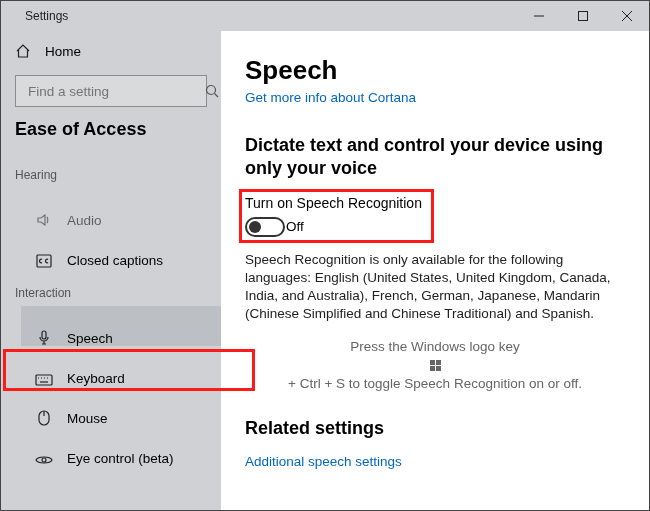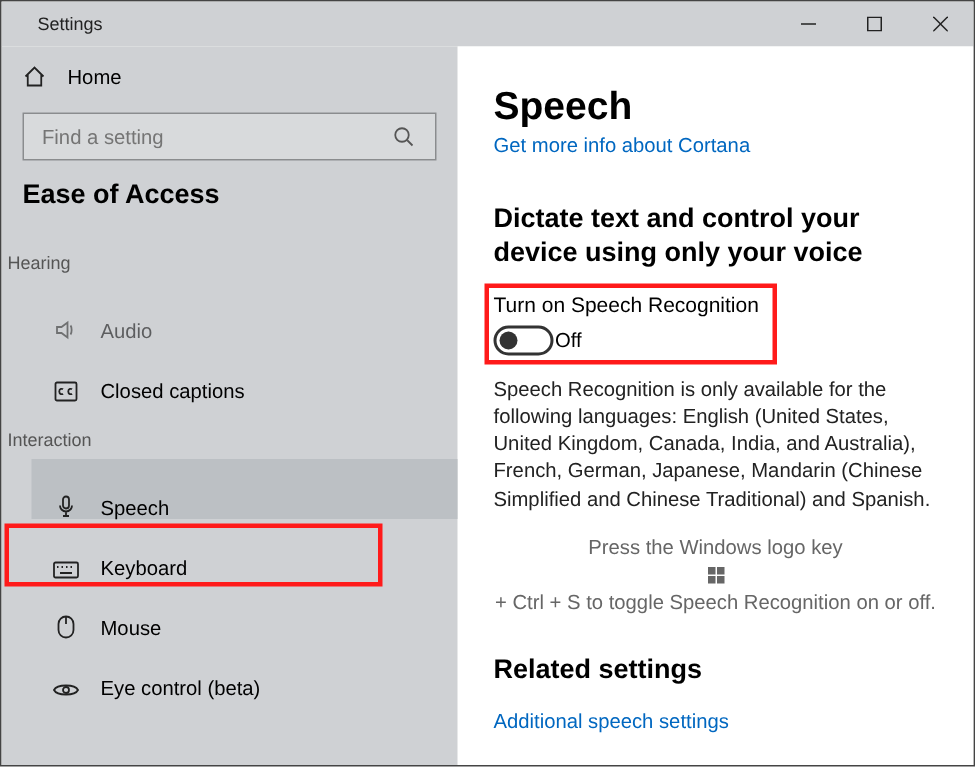--- a/index.html
+++ b/index.html
@@ -7,28 +7,28 @@
 
   
   .titlebar { height: 30px; display: flex; align-items: center; padding-left: 24px; background: #cfd1d4; font-size: 12px; color: #222; }
   .titlebar .spacer { flex: 1; }
   .winbtn { width: 44px; height: 30px; display: flex; align-items: center; justify-content: center; font-size: 13px; color: #222; }
   .winbtn svg { width: 10px; height: 10px; stroke: #222; stroke-width: 1; fill: none; }
 
   .content { display: flex; height: calc(100% - 30px); }
 
   
-  .sidebar { width: 304px; background: #cfd1d4; display: flex; flex-direction: column; font-size: 13.5px; color: #000; }
+  .sidebar { width: 220px; background: #cfd1d4; display: flex; flex-direction: column; font-size: 13.5px; color: #000; }
   .nav-home { display: flex; align-items: center; height: 40px; padding: 0 14px; gap: 14px; }
   .nav-home .icon { width: 16px; display:flex; justify-content:center; }
   .searchbox { margin: 4px 14px 6px; height: 32px; border: 1px solid #8a8c8e; background: #d8dadc; display: flex; align-items: center; padding: 0 12px; }
   .searchbox input { flex: 1; border: none; background: transparent; font-size: 13.5px; outline: none; color: #333; }
   .search-icon { width: 16px; }
   .section-title { padding: 6px 14px 10px; font-size: 18px; font-weight: 600; }
-  .subhead { padding: 18px 4px 6px; font-size: 12px; color: #555; }
+  .subhead { padding: 18px 14px 6px; font-size: 12px; color: #555; }
   .nav-item { display: flex; align-items: flex-end; height: 40px; padding: 0 14px; gap: 14px; margin-left: 20px; }
   .nav-item .icon { width: 18px; display:flex; justify-content:center; }
   .nav-item.selected { background: #bcc0c4; position: relative; }
   .highlight-frame { border: 3px solid #ff1a1a; pointer-events: none; }
   .speech-frame { position: absolute; left: 2px; top: 318px; width: 252px; height: 42px; }
 
   
   .main { flex: 1; background: #fff; padding: 24px 24px 0 24px; overflow: hidden; }
   .page-title { font-size: 26px; font-weight: 600; margin-bottom: 2px; }
   .link { color: #0067c0; font-size: 13.5px; }

